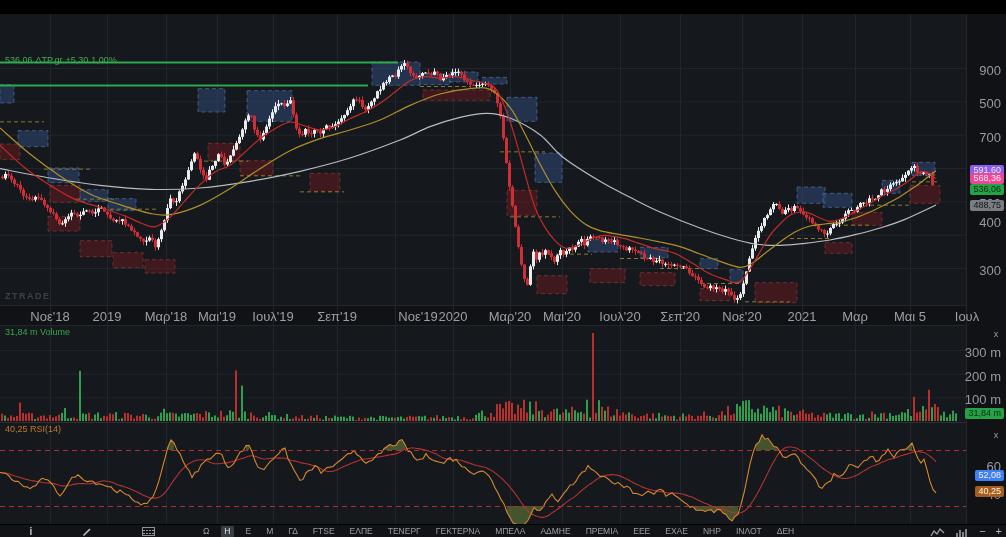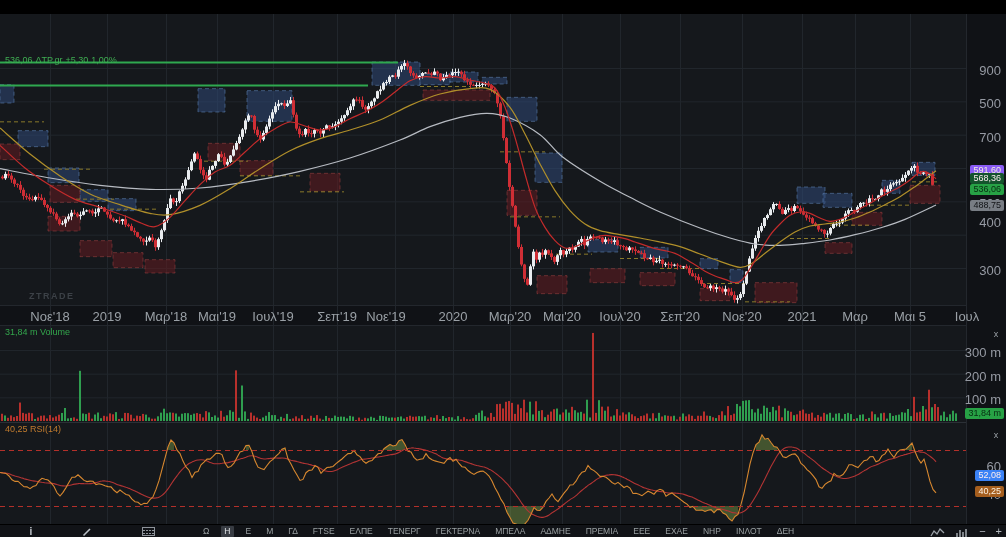--- a/index.html
+++ b/index.html
@@ -6,21 +6,21 @@
   .stage{position:relative;width:1006px;height:537px;background:#15181c;overflow:hidden;
          font-family:"Liberation Sans",sans-serif;-webkit-font-smoothing:antialiased;}
   .stage *{box-sizing:border-box;}
   #chart-svg{position:absolute;left:0;top:0;z-index:1;}
   .top-strip{position:absolute;left:0;top:0;width:1006px;height:14px;background:#000;z-index:3;}
   .axis-col{position:absolute;left:966px;top:14px;width:40px;height:510px;background:#101216;
             border-left:1px solid #23272d;z-index:2;}
   .overlay{position:absolute;z-index:4;}
   .ticker-label{left:5px;top:55px;font-size:9px;color:#3fae52;white-space:nowrap;}
   .ticker-label span{margin-right:3px;}
-  .watermark{left:5px;top:291px;font-size:9px;font-weight:bold;letter-spacing:1.5px;color:#3c4147;margin-left:24px;}
+  .watermark{left:5px;top:291px;font-size:9px;font-weight:bold;letter-spacing:1.5px;color:#3c4147;}
   .pane-title{font-size:9px;white-space:nowrap;}
   .vol-title{left:5px;top:327px;color:#33a64c;}
   .rsi-title{left:5px;top:424px;color:#c07b2e;}
   .axis-tick{position:absolute;right:5px;font-size:13px;color:#969aa3;z-index:5;white-space:nowrap;}
   .badge{position:absolute;right:2px;height:11px;line-height:11px;padding:0 3px;border-radius:2px;
          font-size:9px;z-index:6;white-space:nowrap;}
   .time-label{position:absolute;top:309px;transform:translateX(-50%);font-size:13px;color:#9aa0a6;z-index:5;white-space:nowrap;}
   .close-x{position:absolute;left:990px;width:12px;height:12px;font-size:9px;color:#9aa0a6;
            text-align:center;line-height:12px;cursor:pointer;z-index:7;}
   .toolbar{position:absolute;left:0;top:524px;width:1006px;height:13px;background:#111317;
@@ -1139,38 +1139,38 @@
       <div class="axis-tick" style="top:163px">600</div>
       <div class="axis-tick" style="top:196.33333333333334px">500</div>
       <div class="axis-tick" style="top:215px">400</div>
       <div class="axis-tick" style="top:263px">300</div>
       <div class="time-label" style="left:50px">Νοε'18</div>
       <div class="time-label" style="left:107px">2019</div>
       <div class="time-label" style="left:166px">Μαρ'18</div>
       <div class="time-label" style="left:217px">Μαι'19</div>
       <div class="time-label" style="left:273px">Ιουλ'19</div>
       <div class="time-label" style="left:337px">Σεπ'19</div>
-      <div class="time-label" style="left:386px">Νοε'19</div>
+      <div class="time-label" style="left:418px">Νοε'19</div>
       <div class="time-label" style="left:453px">2020</div>
       <div class="time-label" style="left:510px">Μαρ'20</div>
       <div class="time-label" style="left:562px">Μαι'20</div>
       <div class="time-label" style="left:620px">Ιουλ'20</div>
       <div class="time-label" style="left:680px">Σεπ'20</div>
       <div class="time-label" style="left:742px">Νοε'20</div>
       <div class="time-label" style="left:802px">2021</div>
       <div class="time-label" style="left:855px">Μαρ</div>
       <div class="time-label" style="left:910px">Μαι 5</div>
       <div class="time-label" style="left:967px">Ιουλ</div>
       <div class="axis-tick" style="top:344.99px">300 m</div>
       <div class="axis-tick" style="top:368.66px">200 m</div>
       <div class="axis-tick" style="top:392.33px">100 m</div>
       <div class="axis-tick" style="top:459px">60</div>
       <div class="axis-tick" style="top:487px">40</div>
       <div class="badge" style="top:165.3px;background:#8b5cf6;color:#f3efdc">591,60</div>
-      <div class="badge" style="top:173.04666666666668px;background:#14532d;color:#fdecec">568,36</div>
+      <div class="badge" style="top:173.04666666666668px;background:#ec4899;color:#fdecec">568,36</div>
       <div class="badge" style="top:183.81333333333333px;background:#27a145;color:#072d12">536,06</div>
       <div class="badge" style="top:199.58333333333334px;background:#787d84;color:#121417">488,75</div>
       <div class="badge" style="top:407.963472px;background:#27a145;color:#072d12">31,84 m</div>
       <div class="badge" style="top:469.588px;background:#3b82f6;color:#fdecec">52,08</div>
       <div class="badge" style="top:486.15px;background:#a55e1e;color:#fdf2e4">40,25</div>
     </div>
 
   <div class="toolbar">
     <div class="tb-icon" style="left:24px;width:14px">
       <span style="font-size:10px;font-weight:bold">i</span>

